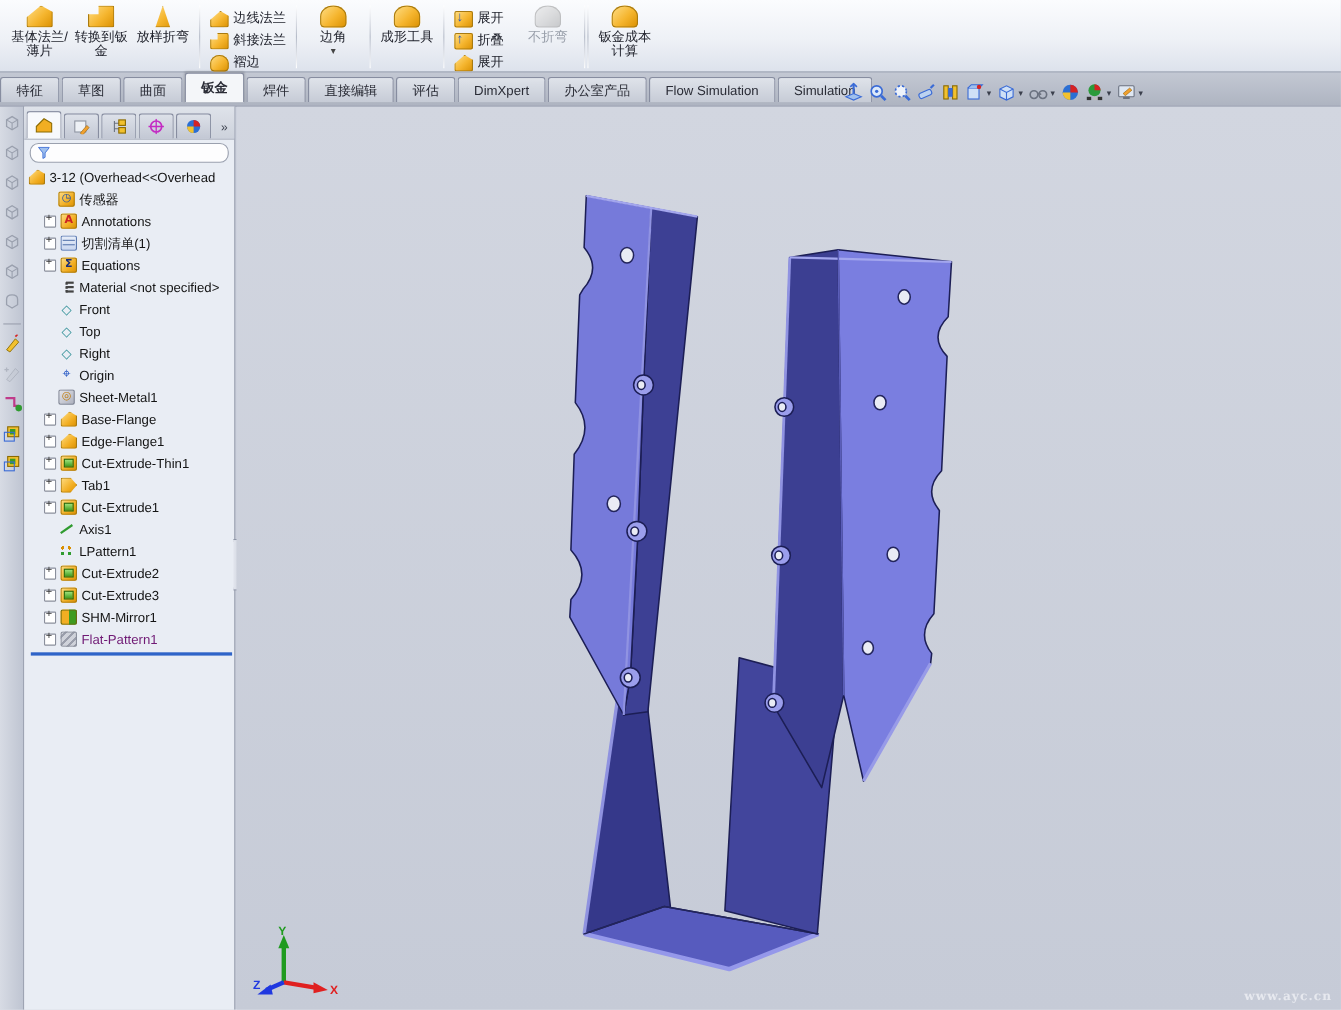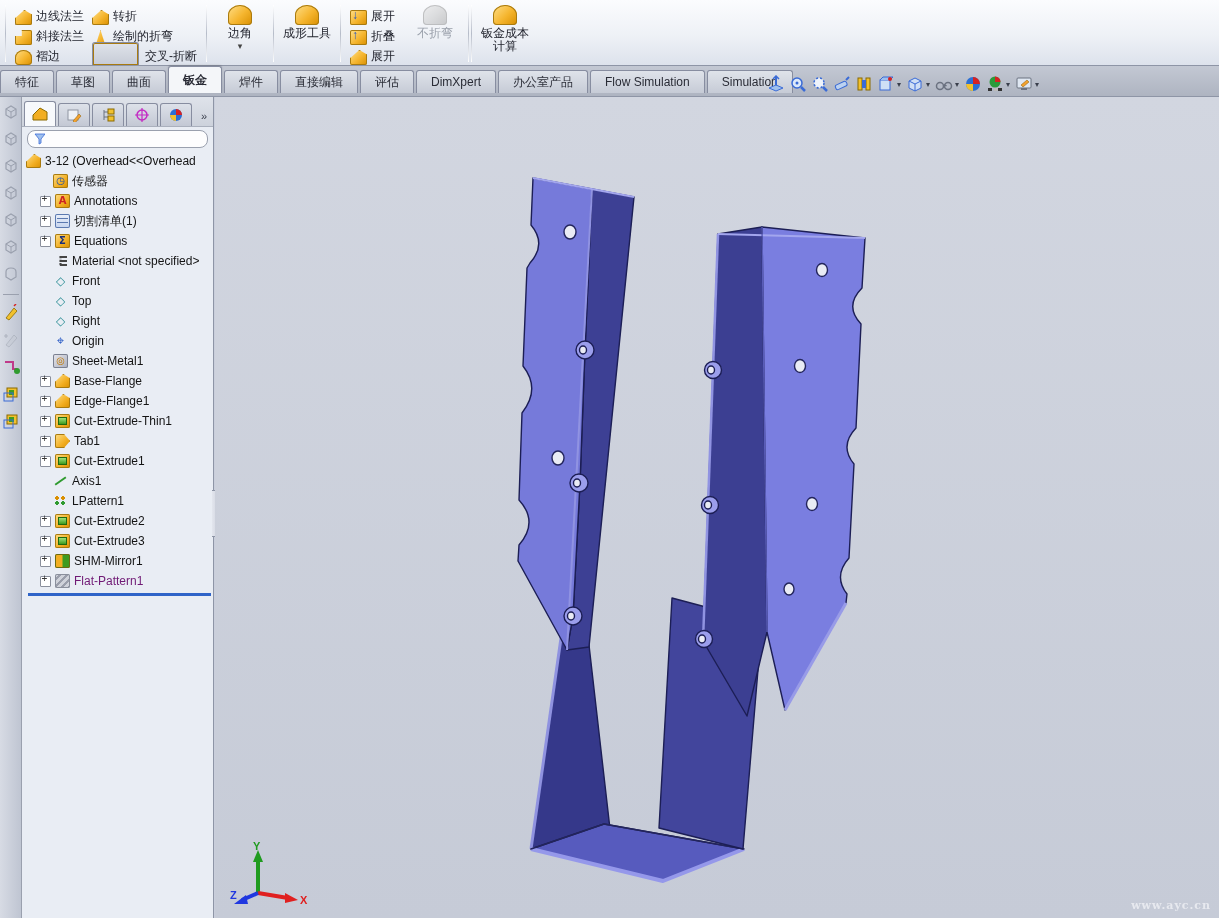--- a/index.html
+++ b/index.html
@@ -125,48 +125,48 @@
 
   
   svg{display:block;}
 </style>
 </head>
 <body>
 
 <div class="app">
 
   <div class="ribbon">
+    <div class="rgroup">
+      <div class="rbtn-lg">
+        <span class="ri ri-lg wedge"></span>
+        <span class="lbl">基体法兰/薄片</span>
+      </div>
+      <div class="rbtn-lg">
+        <span class="ri ri-lg corner"></span>
+        <span class="lbl">转换到钣金</span>
+      </div>
+      <div class="rbtn-lg">
+        <span class="ri ri-lg cone"></span>
+        <span class="lbl">放样折弯</span>
+      </div>
+    </div>
     <div class="rsep"></div>
     <div class="rgroup">
       <div class="rcol">
         <div class="rbtn-sm">
           <span class="ri wedge blue-edge"></span>
           <span class="lbl">边线法兰</span>
         </div>
         <div class="rbtn-sm">
           <span class="ri corner"></span>
           <span class="lbl">斜接法兰</span>
         </div>
         <div class="rbtn-sm">
           <span class="ri coin"></span>
           <span class="lbl">褶边</span>
-        </div>
-      </div>
-      <div class="rcol">
-        <div class="rbtn-sm">
-          <span class="ri wedge"></span>
-          <span class="lbl">转折</span>
-        </div>
-        <div class="rbtn-sm">
-          <span class="ri cone"></span>
-          <span class="lbl">绘制的折弯</span>
-        </div>
-        <div class="rbtn-sm">
-          <span class="ri tab"></span>
-          <span class="lbl">交叉-折断</span>
         </div>
       </div>
     </div>
     <div class="rsep"></div>
     <div class="rgroup">
       <div class="rbtn-lg">
         <span class="ri ri-lg coin"></span>
         <span class="lbl">边角</span>
         <span class="ddarrow">▾</span>
       </div>

